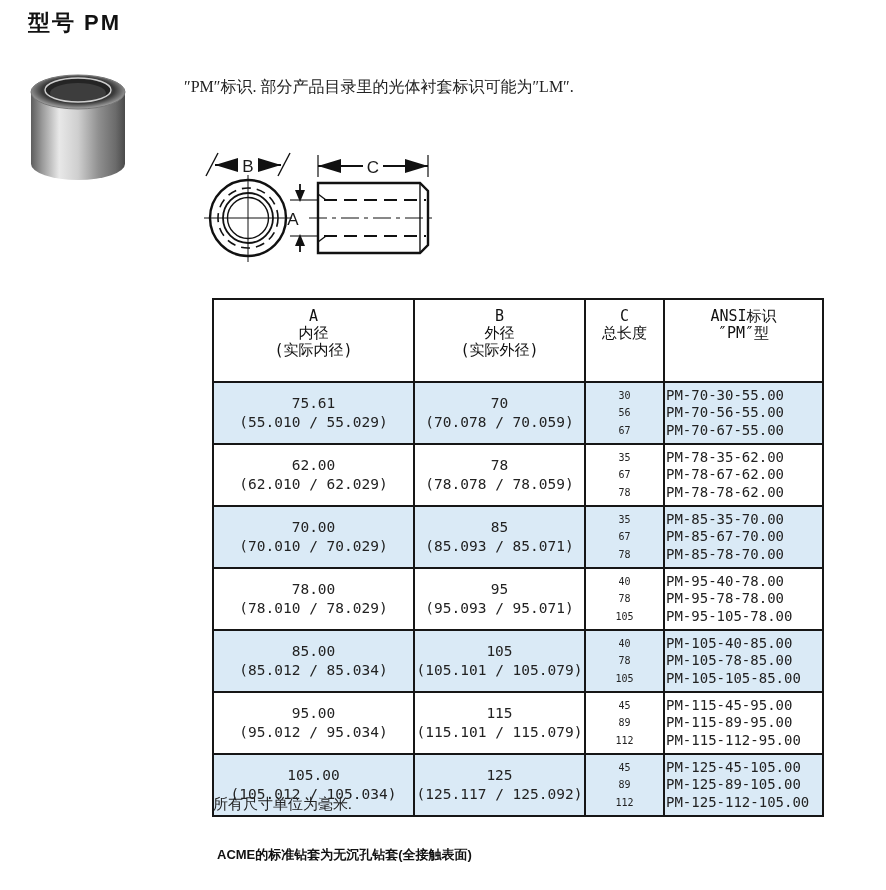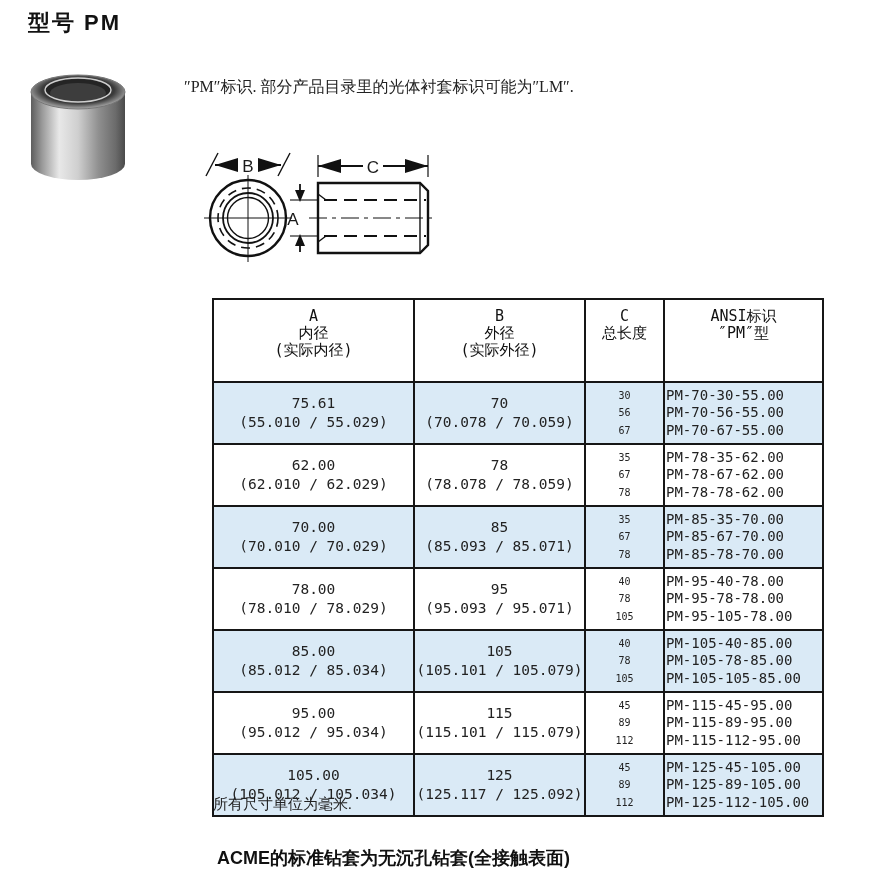--- a/index.html
+++ b/index.html
@@ -42,21 +42,21 @@
      font-family:"DejaVu Sans Mono", monospace;color:#222;}
   tr.shaded td{background:var(--row-shade,#daeaf6);}
   td.cell-a,td.cell-b{font-size:14.5px;line-height:19px;}
   td.cell-c{font-size:10px;line-height:17.5px;}
   td.cell-ansi{text-align:left;padding-left:1px;font-size:14px;line-height:17.5px;}
 
   
   #units-note{left:213px;top:795px;font-size:15px;color:#222;}
   #footer-note{
     left:217px;top:846px;font-family:"Liberation Sans", sans-serif;
-    font-weight:bold;font-size:18px;color:#111;
+    font-weight:bold;font-size:13px;color:#111;
   }
 </style>
 </head>
 <body>
 
 <div class="abs" id="page-title">型号 PM</div>
 
 <div class="abs" id="bushing-photo">
   <svg width="116" height="122" viewBox="0 0 116 122">
     <defs>

